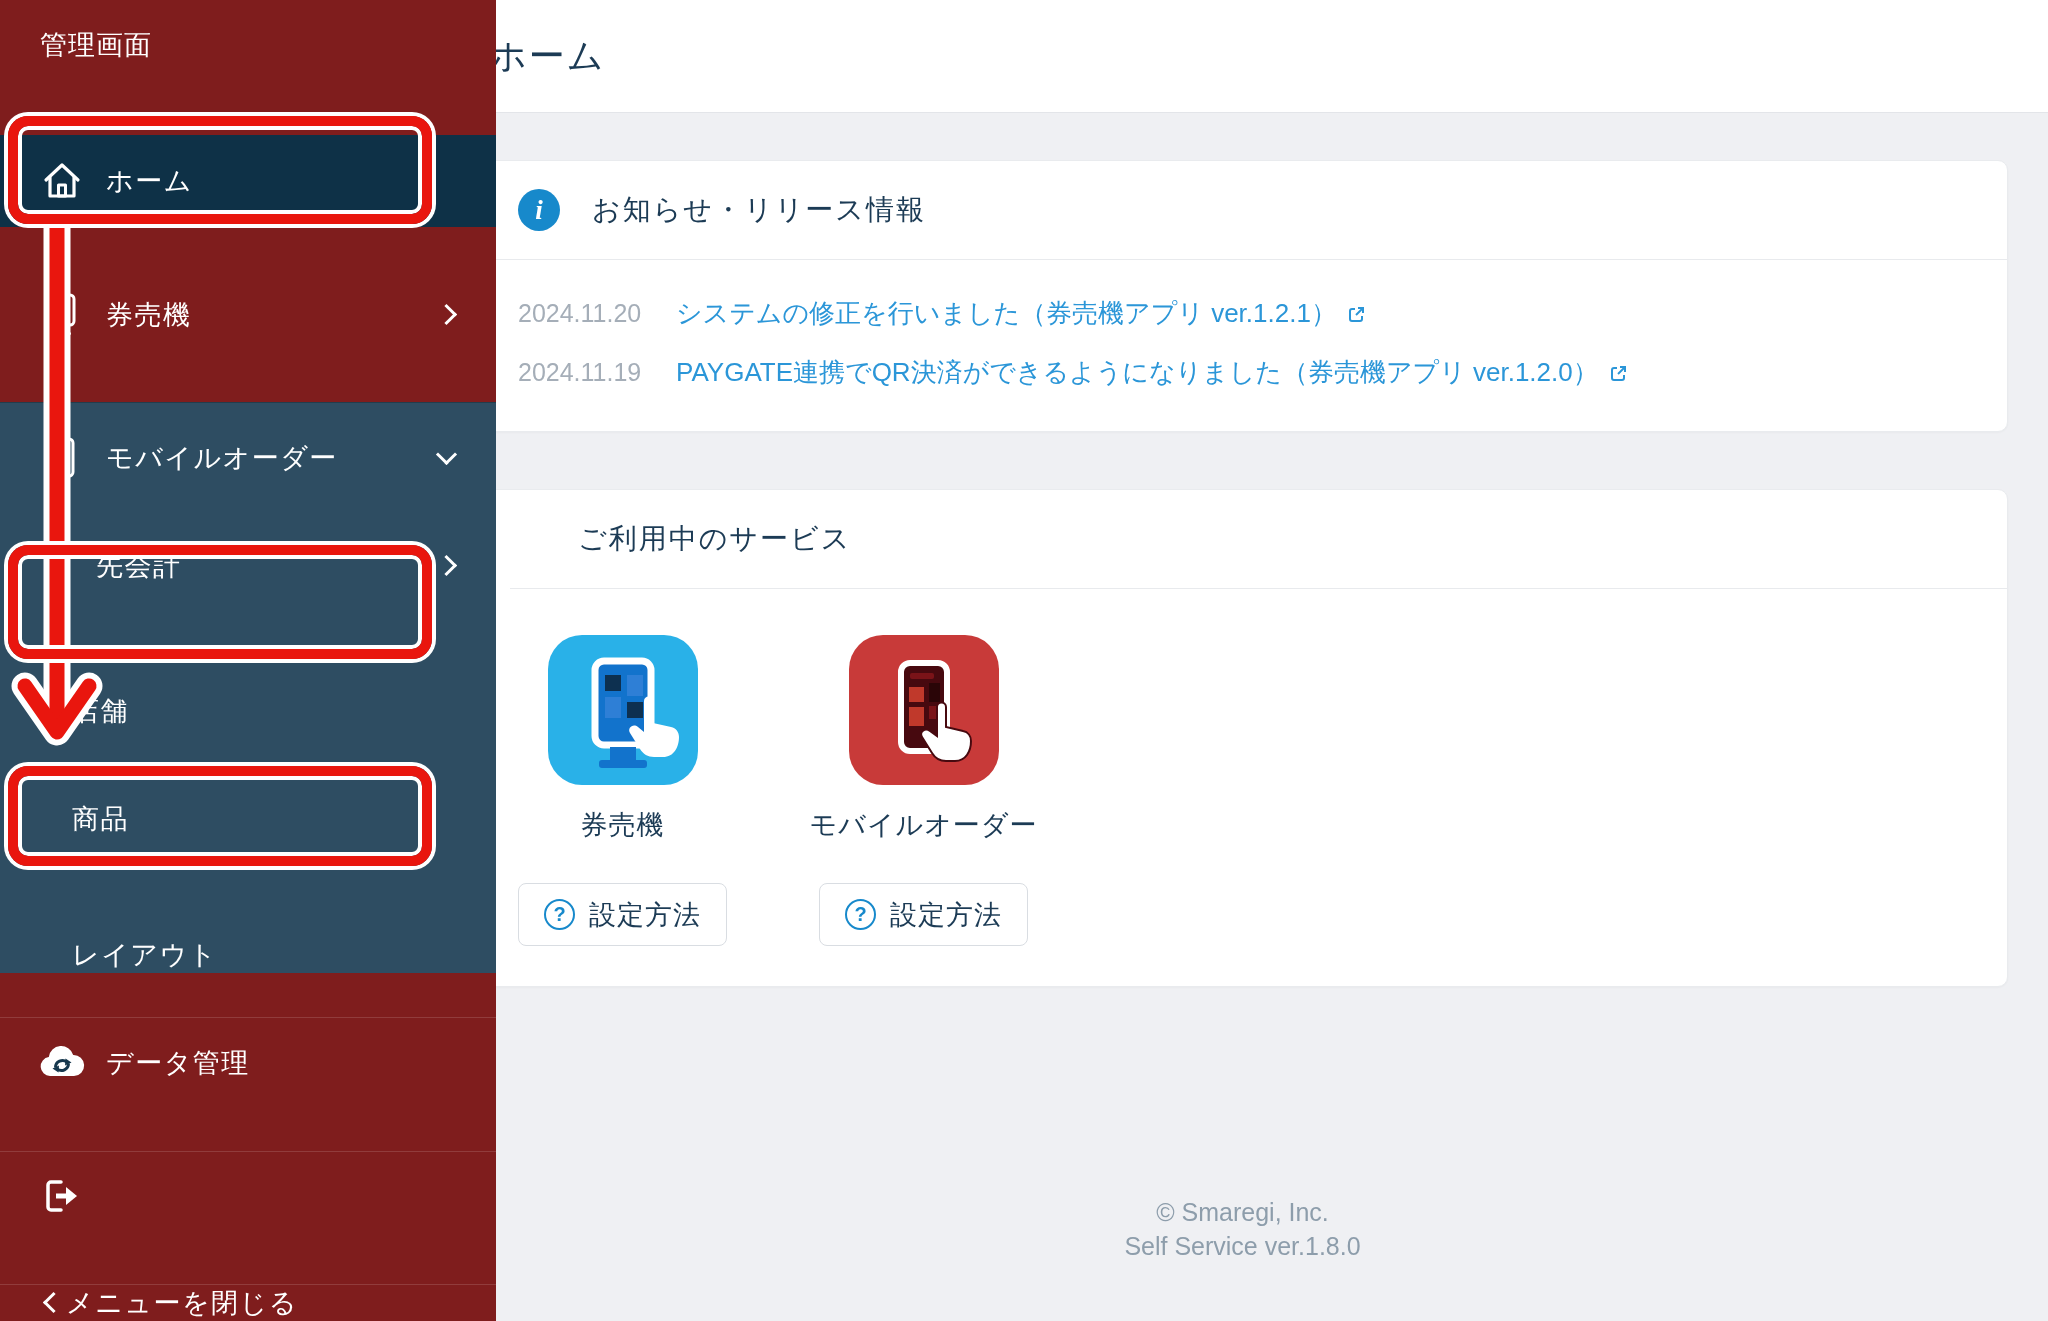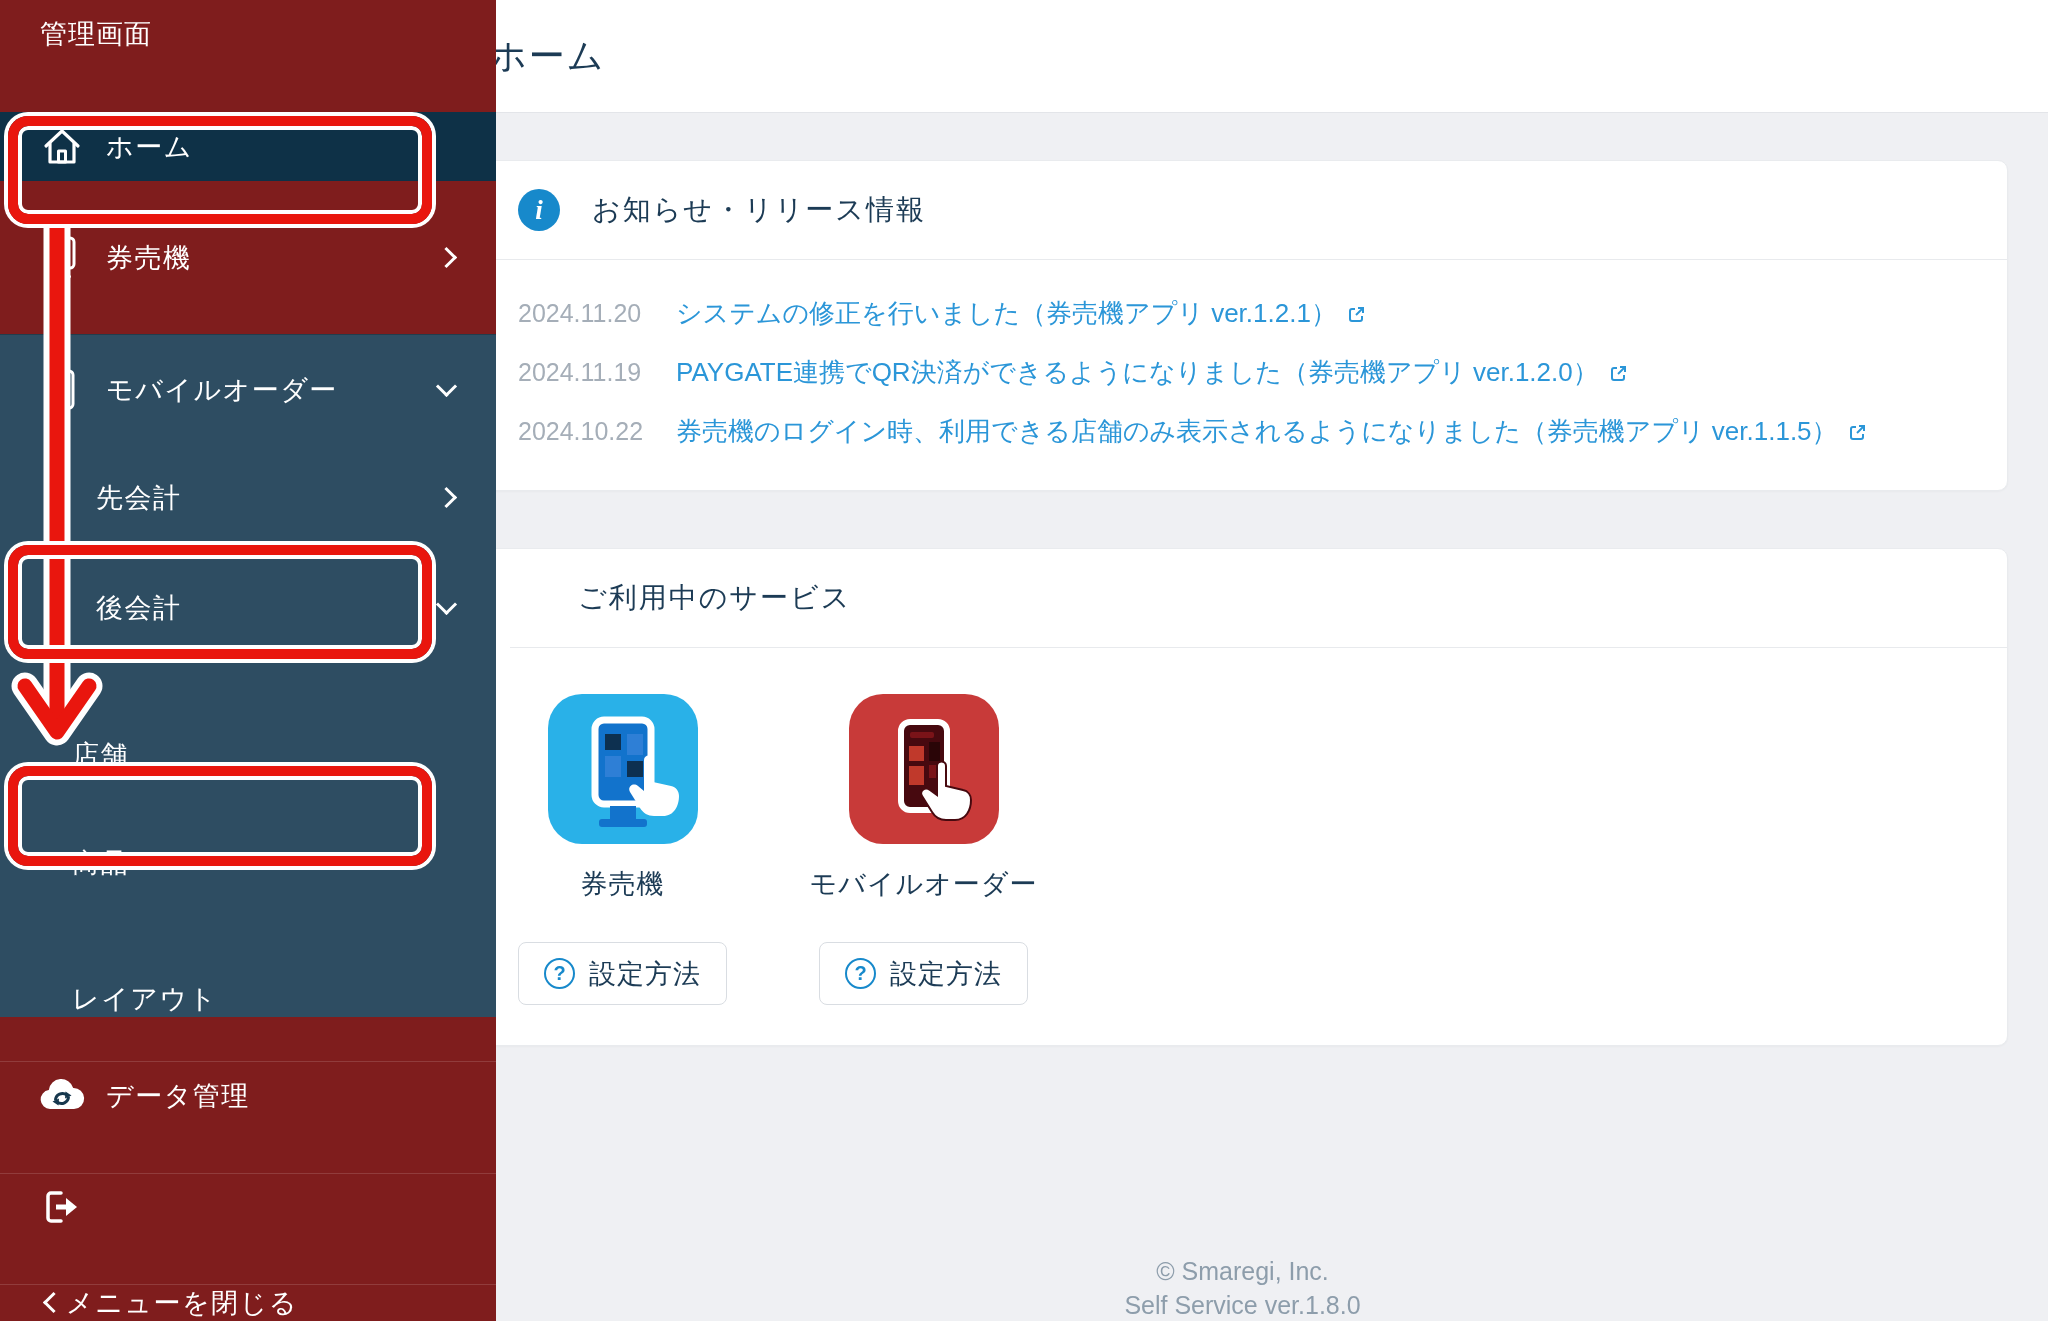--- a/index.html
+++ b/index.html
@@ -122,24 +122,20 @@
         </span>
         <span>モバイルオーダー</span>
         <span class="chev down"></span>
       </div>
 
       <div class="nav-item lvl2" style="height:108px;">
         <span>先会計</span>
         <span class="chev right"></span>
       </div>
 
-      <div class="nav-item lvl2" style="height:112px;">
-        <span>後会計</span>
-        <span class="chev down"></span>
-      </div>
 
       <div class="nav-item lvl3" style="height:109px;">
         <span>店舗</span>
       </div>
 
       <div class="nav-item lvl3" style="height:108px; margin-bottom:31px;">
         <span>商品</span>
       </div>
 
       <div class="nav-item lvl3" style="height:105px;">
@@ -212,28 +208,20 @@
 
             <div class="ann-row">
               <span class="ann-date">2024.11.19</span>
               <a class="ann-link"><span>PAYGATE連携でQR決済ができるようになりました（券売機アプリ ver.1.2.0）</span><svg class="ext-icon" width="19" height="19" viewBox="0 0 19 19" fill="none" stroke="#2B96D8" stroke-width="2">
                   <path d="M8 4 H5 a2 2 0 0 0 -2 2 v8 a2 2 0 0 0 2 2 h8 a2 2 0 0 0 2 -2 v-3"></path>
                   <path d="M11 3 h5 v5"></path>
                   <path d="M16 3 l-7 7"></path>
                 </svg></a>
             </div>
 
-            <div class="ann-row">
-              <span class="ann-date">2024.10.22</span>
-              <a class="ann-link"><span>券売機のログイン時、利用できる店舗のみ表示されるようになりました（券売機アプリ ver.1.1.5）</span><svg class="ext-icon" width="19" height="19" viewBox="0 0 19 19" fill="none" stroke="#2B96D8" stroke-width="2">
-                  <path d="M8 4 H5 a2 2 0 0 0 -2 2 v8 a2 2 0 0 0 2 2 h8 a2 2 0 0 0 2 -2 v-3"></path>
-                  <path d="M11 3 h5 v5"></path>
-                  <path d="M16 3 l-7 7"></path>
-                </svg></a>
-            </div>
           </div>
       </section>
 
       <section class="card svc-card">
         <div class="card-head svc-head">
           <span class="card-title">ご利用中のサービス</span>
         </div>
         <div class="svc-body">
 
           <div class="svc-col">

